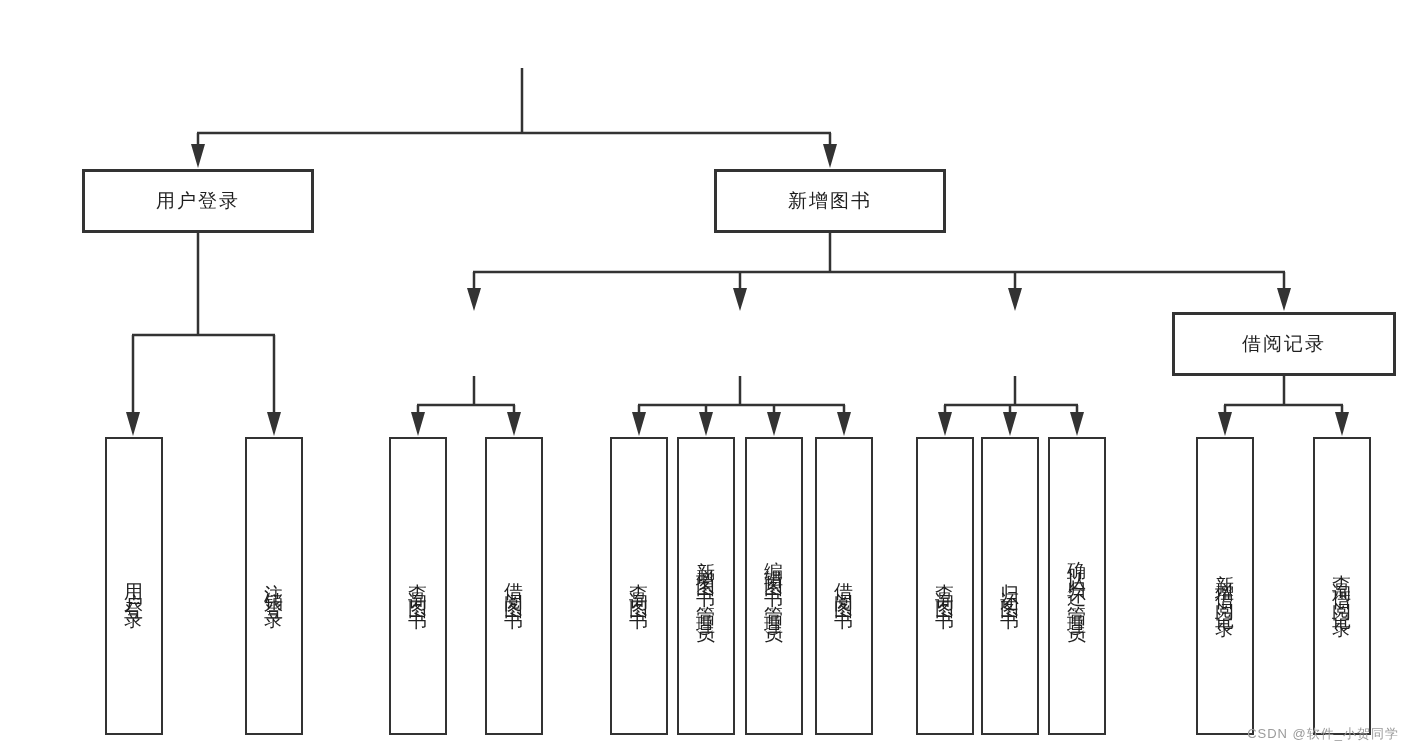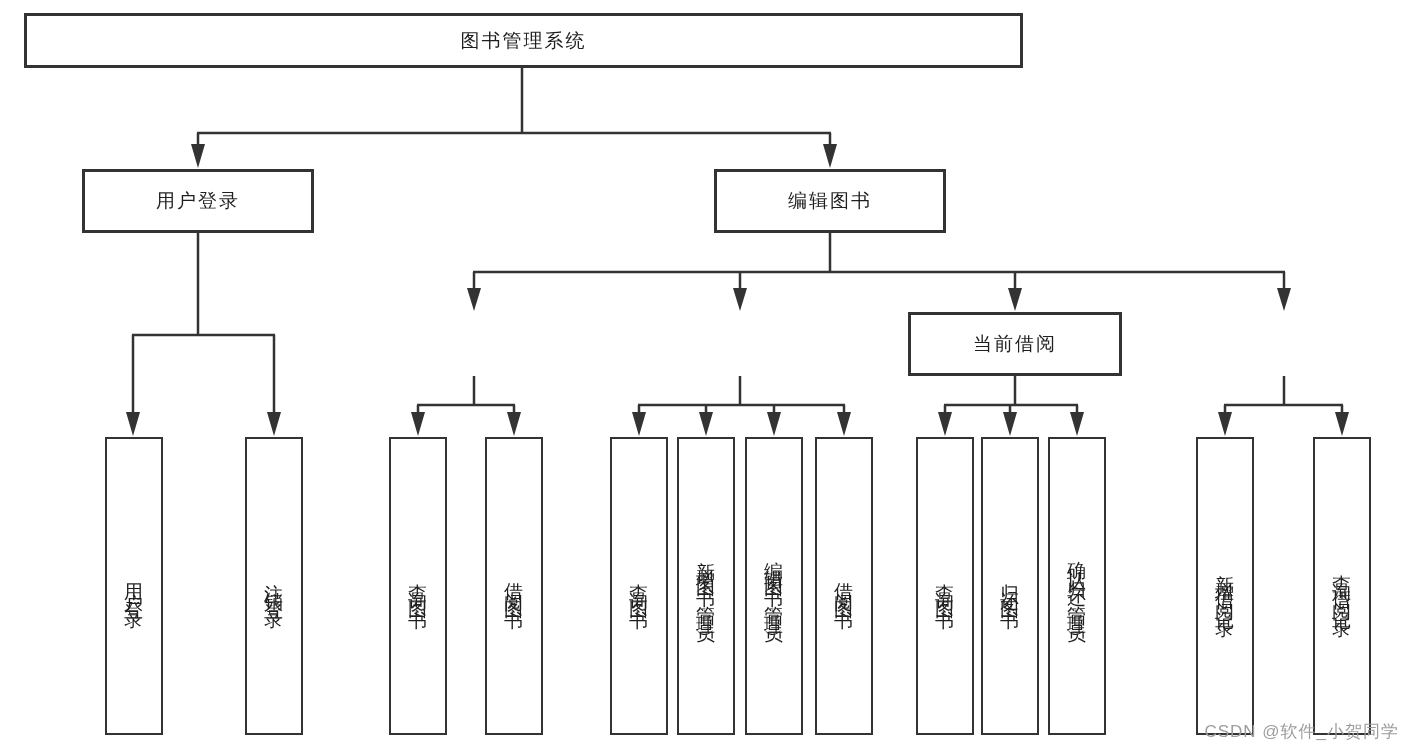--- a/index.html
+++ b/index.html
@@ -51,21 +51,21 @@
     letter-spacing: 9px;
     line-height: 1;
     white-space: nowrap;
   }
 
   .watermark {
     position: absolute;
     right: 6px;
     bottom: 4px;
     color: var(--watermark);
-    font-size: 17px;
+    font-size: 13px;
     letter-spacing: 1px;
   }
 </style>
 </head>
 <body>
 
 <div class="canvas">
 
   <svg class="connectors" viewBox="0 0 1405 747" xmlns="http://www.w3.org/2000/svg">
 
@@ -136,26 +136,25 @@
     <g>
       <line x1="1284" y1="376" x2="1284" y2="406"></line>
       <line x1="1224" y1="405" x2="1343" y2="405"></line>
       <line x1="1225" y1="405" x2="1225" y2="415"></line>
       <polygon points="1218,412 1232,412 1225,436"></polygon>
       <line x1="1342" y1="405" x2="1342" y2="415"></line>
       <polygon points="1335,412 1349,412 1342,436"></polygon>
     </g>
   </svg>
 
-  <div class="node" style="left:24px; top:13px; width:999px; height:55px;">图书管理系统</div>
 
   <div class="node" style="left:82px; top:169px; width:232px; height:64px;">用户登录</div>
-  <div class="node" style="left:714px; top:169px; width:232px; height:64px;">编辑图书</div>
+  <div class="node" style="left:714px; top:169px; width:232px; height:64px;">新增图书</div>
 
-  <div class="node" style="left:908px; top:312px; width:214px; height:64px;">当前借阅</div>
+  <div class="node" style="left:1172px; top:312px; width:224px; height:64px;">借阅记录</div>
 
   <div class="node leaf" style="left:105px; top:437px; width:58px; height:298px;">
     <span class="vtext">用户登录</span>
   </div>
   <div class="node leaf" style="left:245px; top:437px; width:58px; height:298px;">
     <span class="vtext">注销登录</span>
   </div>
   <div class="node leaf" style="left:389px; top:437px; width:58px; height:298px;">
     <span class="vtext">查询图书</span>
   </div>

